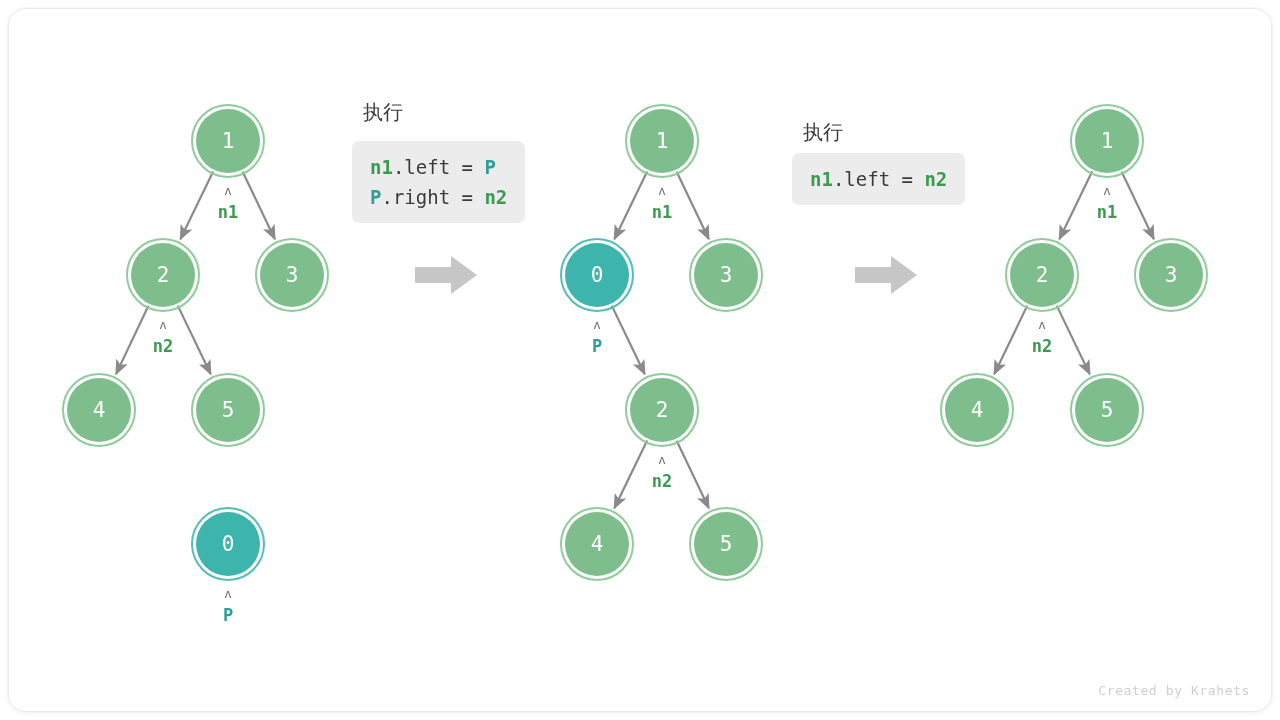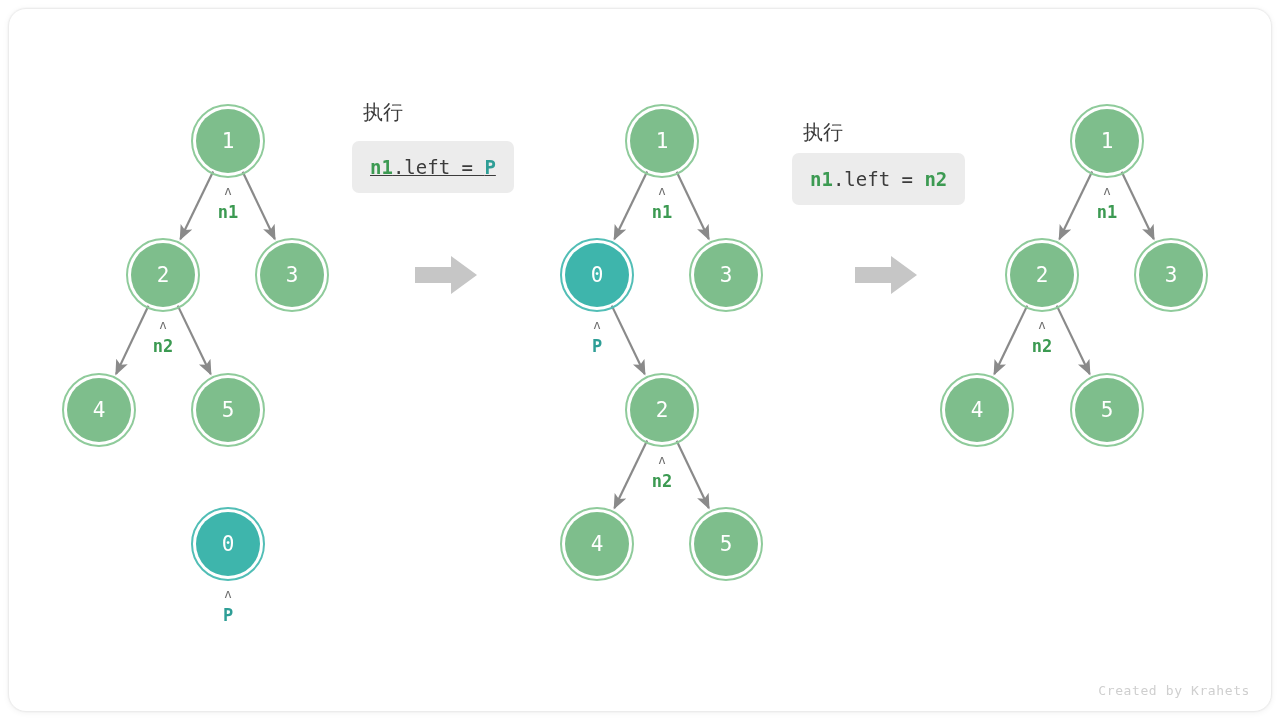--- a/index.html
+++ b/index.html
@@ -266,18 +266,18 @@
         <span class="name">n2</span>
       </div>
     </div>
 
   <div id="captions-layer">
       <div class="caption" style="left: 363px; top: 99px;">执行</div>
       <div class="caption" style="left: 803px; top: 119px;">执行</div>
     </div>
 
   <div id="codeboxes-layer">
-      <div class="codebox" style="left: 352px; top: 141px; text-decoration: underline;"><div><span class="k-green">n1</span><span>.left = </span><span class="k-teal">P</span></div></div>
+      <div class="codebox" style="left: 352px; top: 141px;"><div><span class="k-green">n1</span><span>.left = </span><span class="k-teal">P</span></div><div><span class="k-teal">P</span><span>.right = </span><span class="k-green">n2</span></div></div>
       <div class="codebox" style="left: 792px; top: 153px;"><div><span class="k-green">n1</span><span>.left = </span><span class="k-green">n2</span></div></div>
     </div>
 
   <div class="footer">Created by Krahets</div>
 </div>
 
 </body></html>

